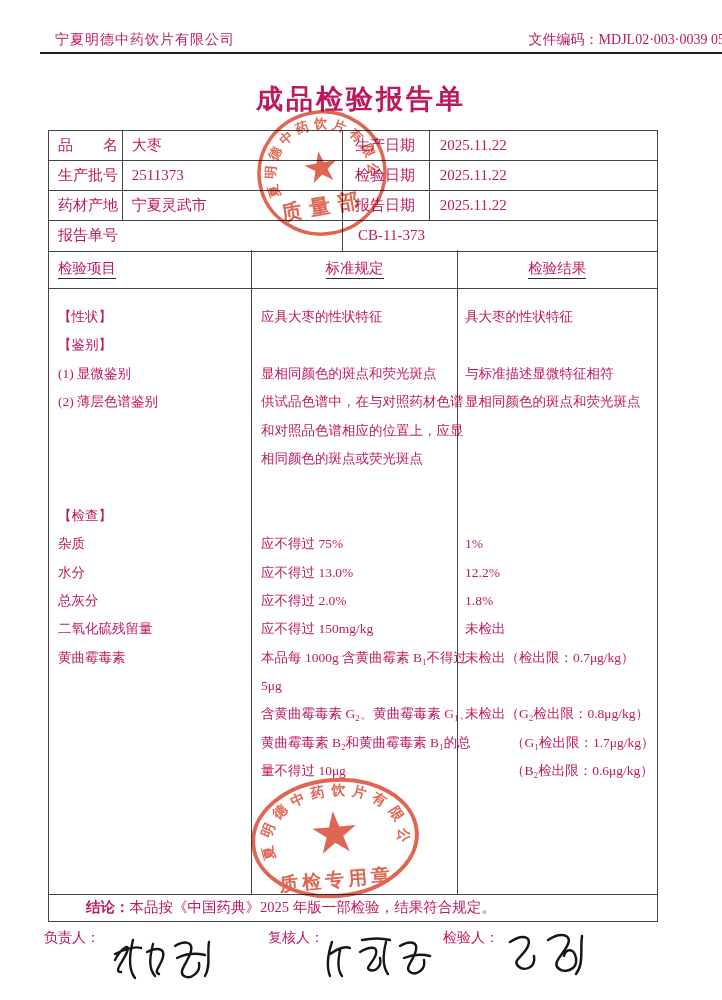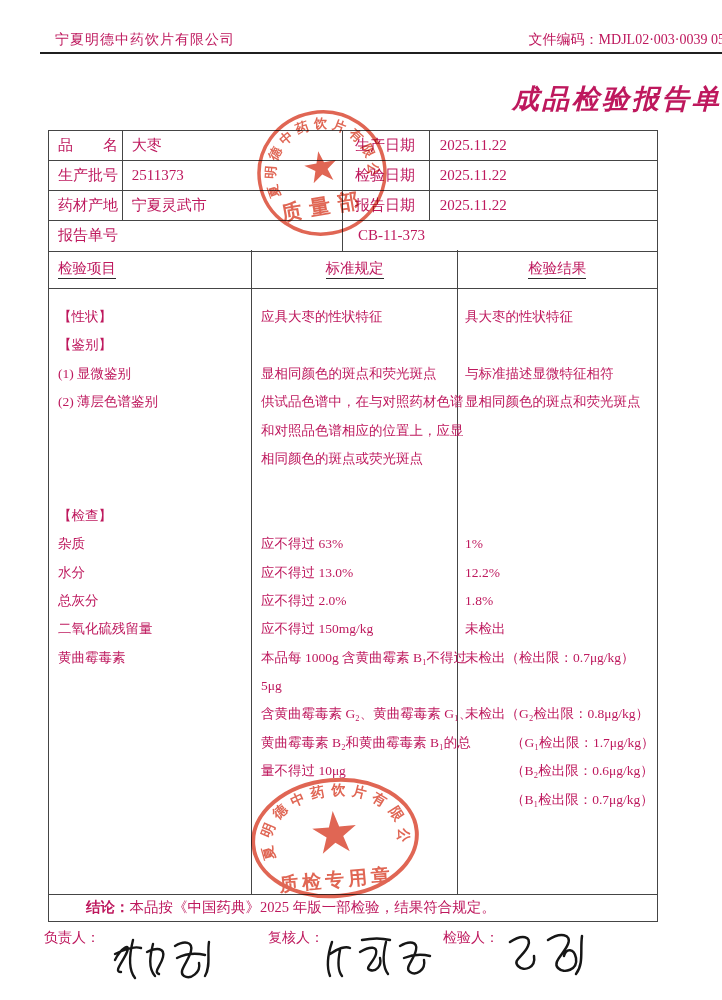--- a/index.html
+++ b/index.html
@@ -4,22 +4,22 @@
 <style>
   html,body{margin:0;padding:0;background:#e8e8e8;}
   *{box-sizing:border-box;}
   .page{position:relative;width:722px;height:1000px;background:#ffffff;margin:0 auto;
         font-family:"Liberation Serif","DejaVu Serif",serif;color:#be185d;overflow:hidden;}
 
   
   .hdr-company{position:absolute;left:55px;top:31px;font-size:14px;letter-spacing:1px;}
   .hdr-code{position:absolute;right:-3px;top:31px;font-size:14px;white-space:nowrap;}
   .hdr-rule{position:absolute;left:40px;right:0;top:52px;height:2px;background:#1f1f1f;}
-  .title{position:absolute;left:0;right:0;top:81px;text-align:right;
-         font-size:27px;font-weight:bold;letter-spacing:3px;font-style:italic;}
+  .title{position:absolute;left:0;right:0;top:81px;text-align:center;
+         font-size:27px;font-weight:bold;letter-spacing:3px;}
 
   
   .info-table{position:absolute;left:48px;top:130px;width:610px;border:1px solid #454545;}
   .info-row{display:flex;height:30px;border-bottom:1px solid #454545;}
   .info-row:last-child{border-bottom:none;}
   .ic{height:100%;line-height:28px;font-size:15px;white-space:pre;overflow:hidden;
       border-right:1px solid #454545;padding-left:9px;}
   .ic:last-child{border-right:none;}
   .ic.w-label{width:74px;}
   .ic.w-value{width:221px;}
@@ -131,21 +131,21 @@
         </div>
       <div class="mcol c2 col standards">
           <div class="ln">应具大枣的性状特征</div>
           <div class="ln">&nbsp;</div>
           <div class="ln">显相同颜色的斑点和荧光斑点</div>
           <div class="ln">供试品色谱中，在与对照药材色谱</div>
           <div class="ln">和对照品色谱相应的位置上，应显</div>
           <div class="ln">相同颜色的斑点或荧光斑点</div>
           <div class="ln">&nbsp;</div>
           <div class="ln">&nbsp;</div>
-          <div class="ln">应不得过 63%</div>
+          <div class="ln">应不得过 75%</div>
           <div class="ln">应不得过 13.0%</div>
           <div class="ln">应不得过 2.0%</div>
           <div class="ln">应不得过 150mg/kg</div>
           <div class="ln">本品每 1000g 含黄曲霉素 B₁不得过</div>
           <div class="ln">5μg</div>
           <div class="ln">含黄曲霉毒素 G₂、黄曲霉毒素 G₁、</div>
           <div class="ln">黄曲霉毒素 B₂和黄曲霉毒素 B₁的总</div>
           <div class="ln">量不得过 10μg</div>
           <div class="ln">&nbsp;</div>
         </div>
@@ -160,21 +160,20 @@
           <div class="ln">&nbsp;</div>
           <div class="ln">1%</div>
           <div class="ln">12.2%</div>
           <div class="ln">1.8%</div>
           <div class="ln">未检出</div>
           <div class="ln">未检出（检出限：0.7μg/kg）</div>
           <div class="ln">&nbsp;</div>
           <div class="ln">未检出（G₂检出限：0.8μg/kg）</div>
           <div class="ln indent">（G₁检出限：1.7μg/kg）</div>
           <div class="ln indent">（B₂检出限：0.6μg/kg）</div>
-          <div class="ln indent">（B₁检出限：0.7μg/kg）</div>
         </div>
     </div>
     <div class="mt-conclusion"><span class="c-label">结论：</span><span>本品按《中国药典》2025 年版一部检验，结果符合规定。</span></div>
   </div>
 
   <div class="ft-label l1">负责人：</div>
   <div class="ft-label l2">复核人：</div>
   <div class="ft-label l3">检验人：</div>
 
   <svg class="sig" style="left:105px;top:930px;" width="120" height="62" viewBox="0 0 120 62">

